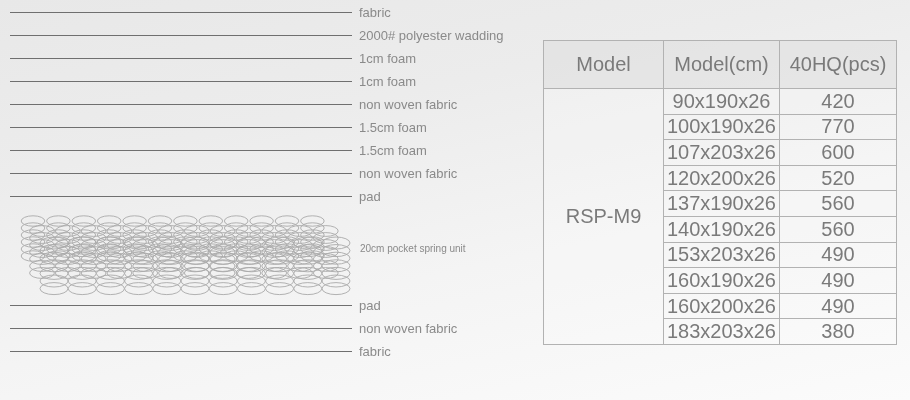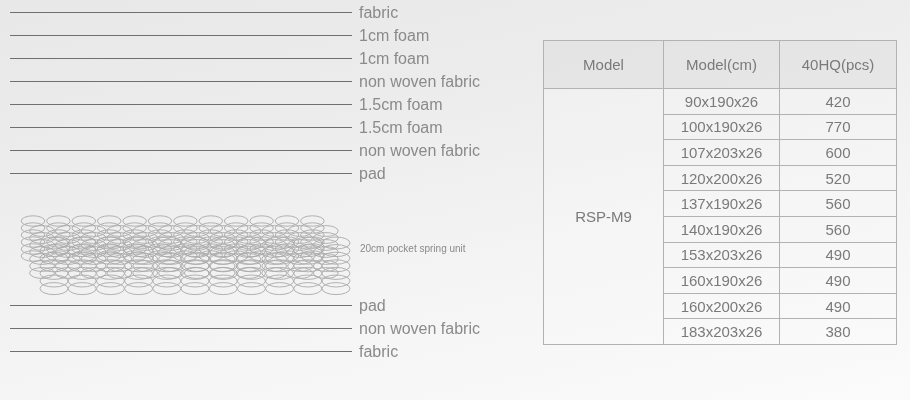--- a/index.html
+++ b/index.html
@@ -12,21 +12,21 @@
     color:#8a8a8a;
   }
   .stage { position:absolute; inset:0; }
 
   
   .layer-group { position:absolute; left:10px; display:flex; flex-direction:column; }
   .layer-group.top { top:1px; }
   .layer-group.bottom { top:294px; }
   .layer-row { display:flex; align-items:center; height:23px; }
   .layer-line { width:342px; height:1.3px; background:#6f6f6f; flex:0 0 auto; }
-  .layer-label { margin-left:7px; font-size:16px; color:#8a8a8a; white-space:nowrap; }
+  .layer-label { margin-left:7px; font-size:13px; color:#8a8a8a; white-space:nowrap; }
 
   
   .springs { position:absolute; left:20px; top:212px; width:332px; height:90px; }
   .springs svg { width:100%; height:100%; }
   .springs ellipse { fill:none; stroke:#a9a9a9; stroke-width:0.9; }
   .spring-label { position:absolute; left:360px; top:243px; font-size:10px; color:#8a8a8a; white-space:nowrap; }
 
   
   .spec-table-wrap { position:absolute; left:543px; top:40px; }
   table.spec {
@@ -38,37 +38,41 @@
   }
   table.spec col.c-model { width:120px; }
   table.spec col.c-size  { width:116px; }
   table.spec col.c-qty   { width:117px; }
   table.spec th, table.spec td {
     border:1px solid #b2b2b2;
     text-align:center;
     vertical-align:middle;
     font-weight:normal;
     color:#7a7a7a;
-    font-size:15px;
+    font-size:20px;
   }
   table.spec th { height:48px; background:rgba(215,215,215,0.45); }
   table.spec td { height:25.6px; }
   td.model-cell { font-size:15px; }
 </style>
 </head>
 <body>
 
 <div class="stage">
 
   <div class="layer-group top">
   <div class="layer-row">
     <div class="layer-line"></div>
     <span class="layer-label">fabric</span>
   </div>
 
+  <div class="layer-row">
+    <div class="layer-line"></div>
+    <span class="layer-label">2000# polyester wadding</span>
+  </div>
 
   <div class="layer-row">
     <div class="layer-line"></div>
     <span class="layer-label">1cm foam</span>
   </div>
 
   <div class="layer-row">
     <div class="layer-line"></div>
     <span class="layer-label">1cm foam</span>
   </div>

